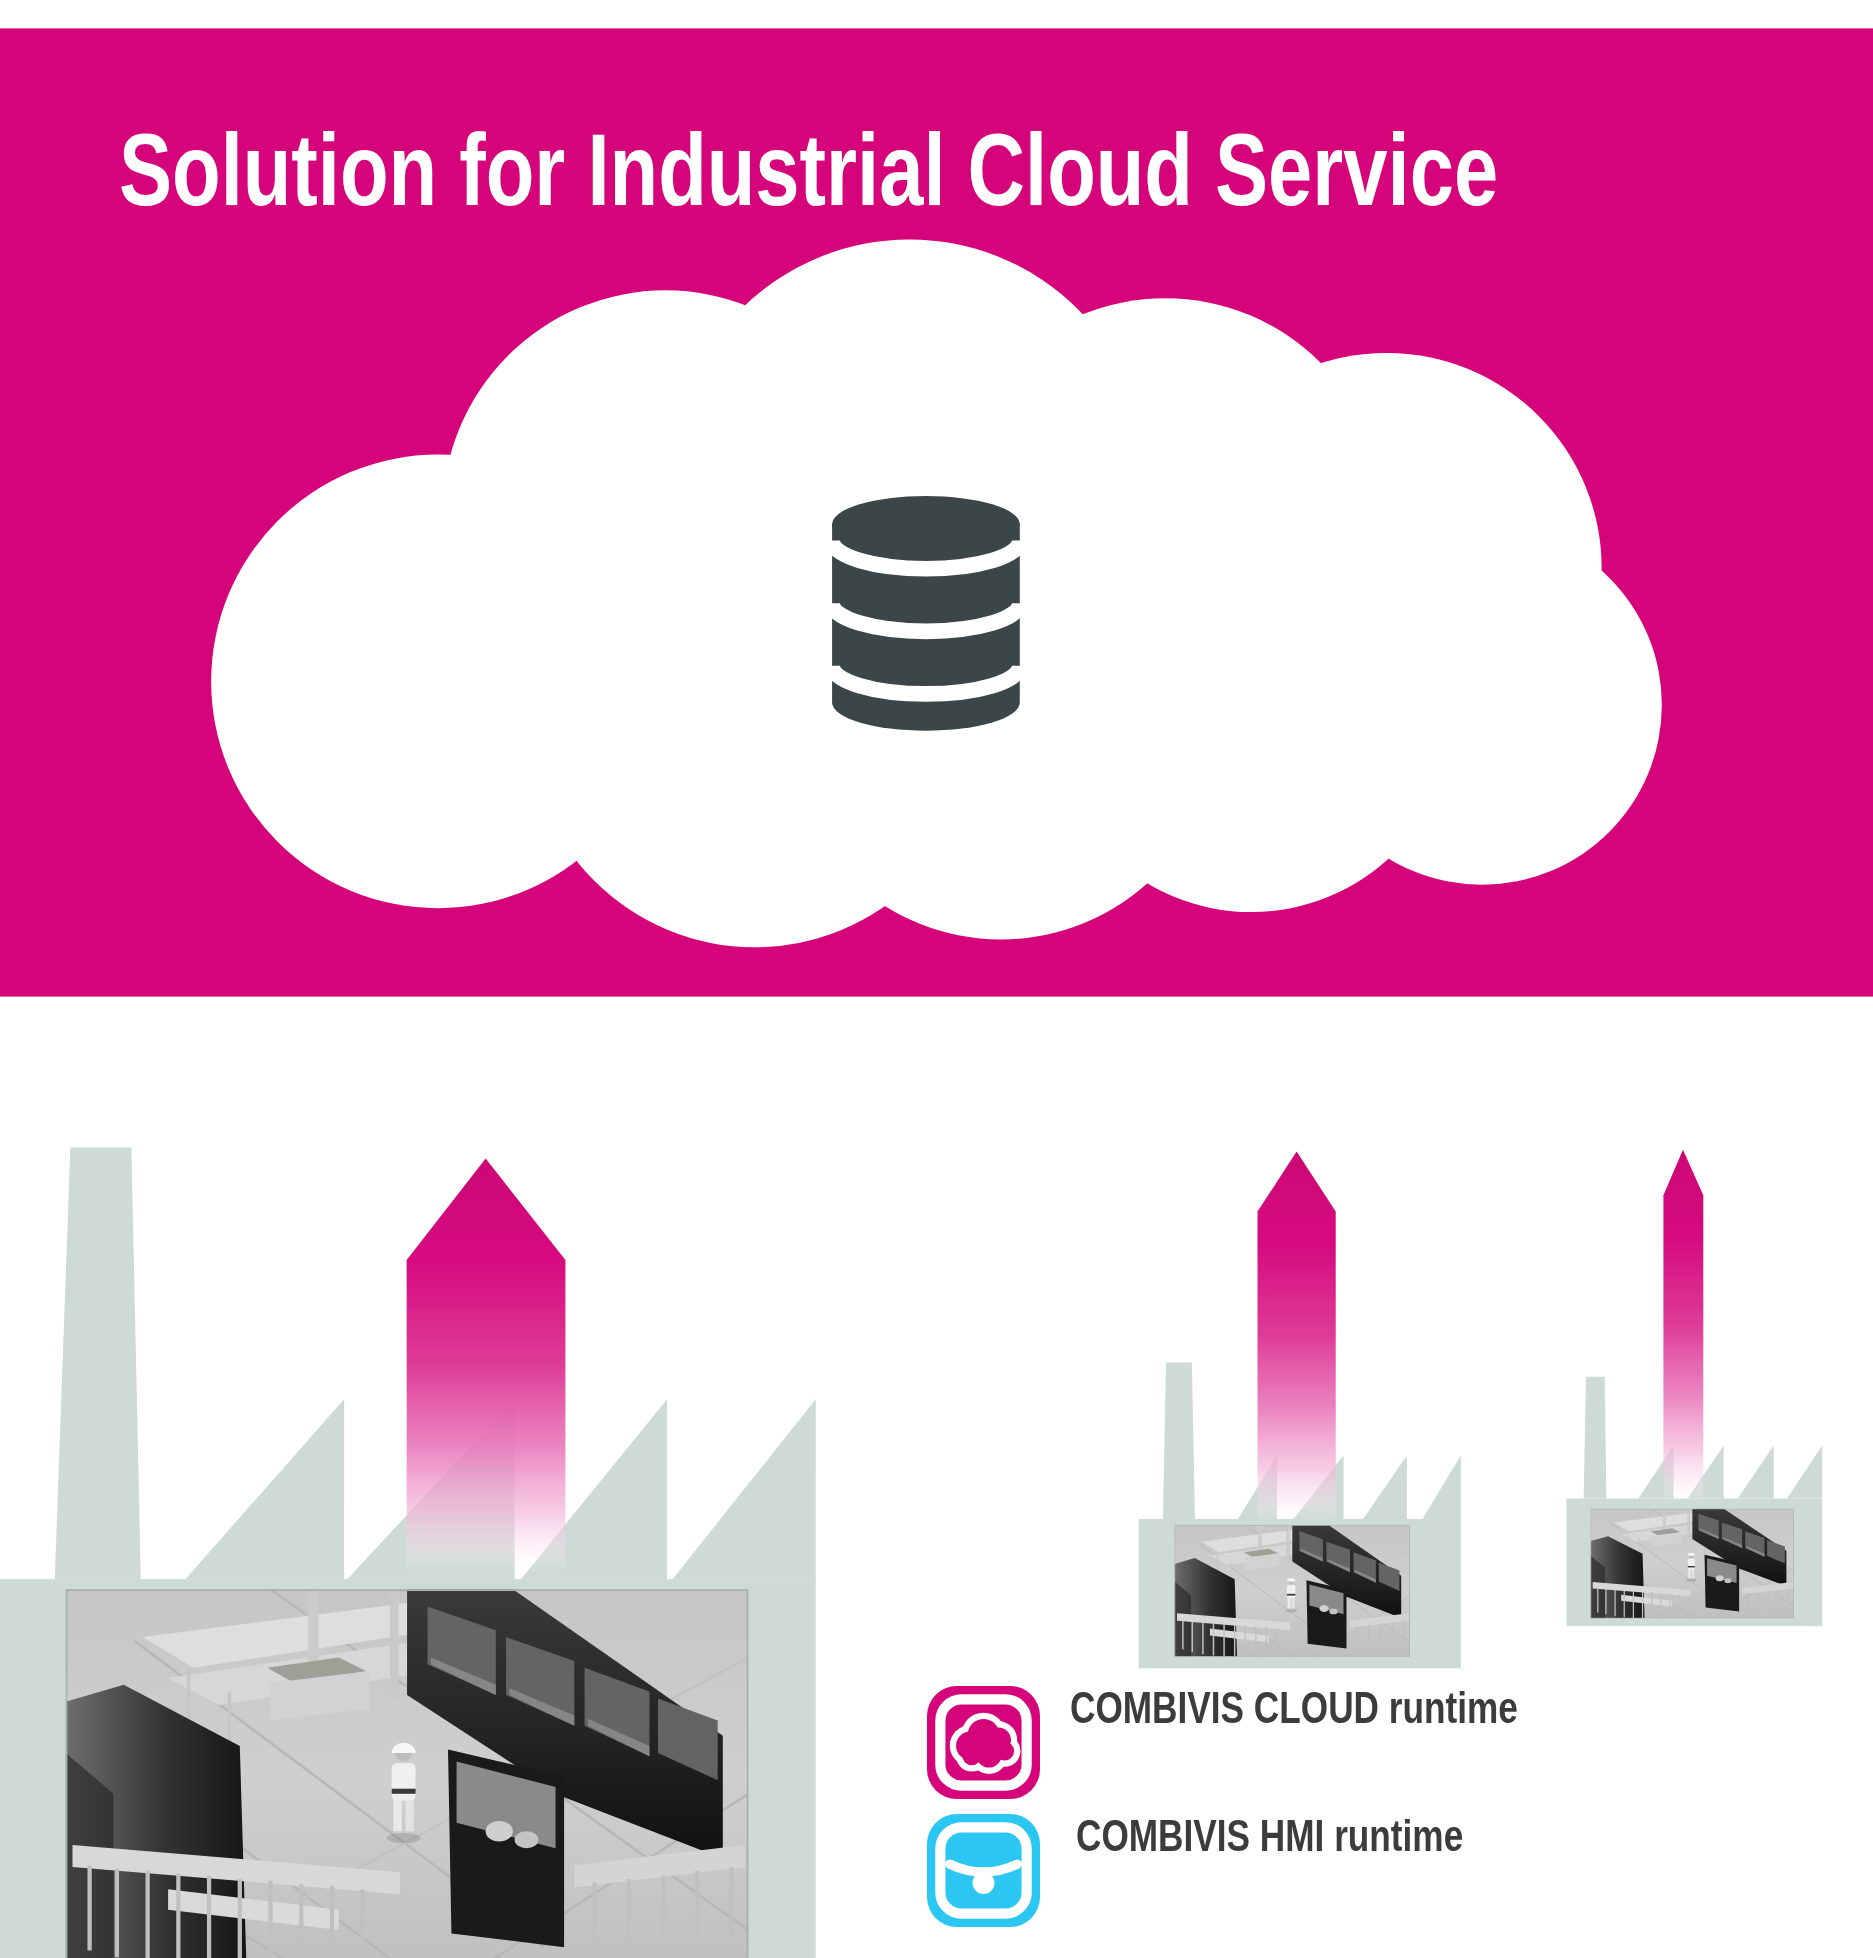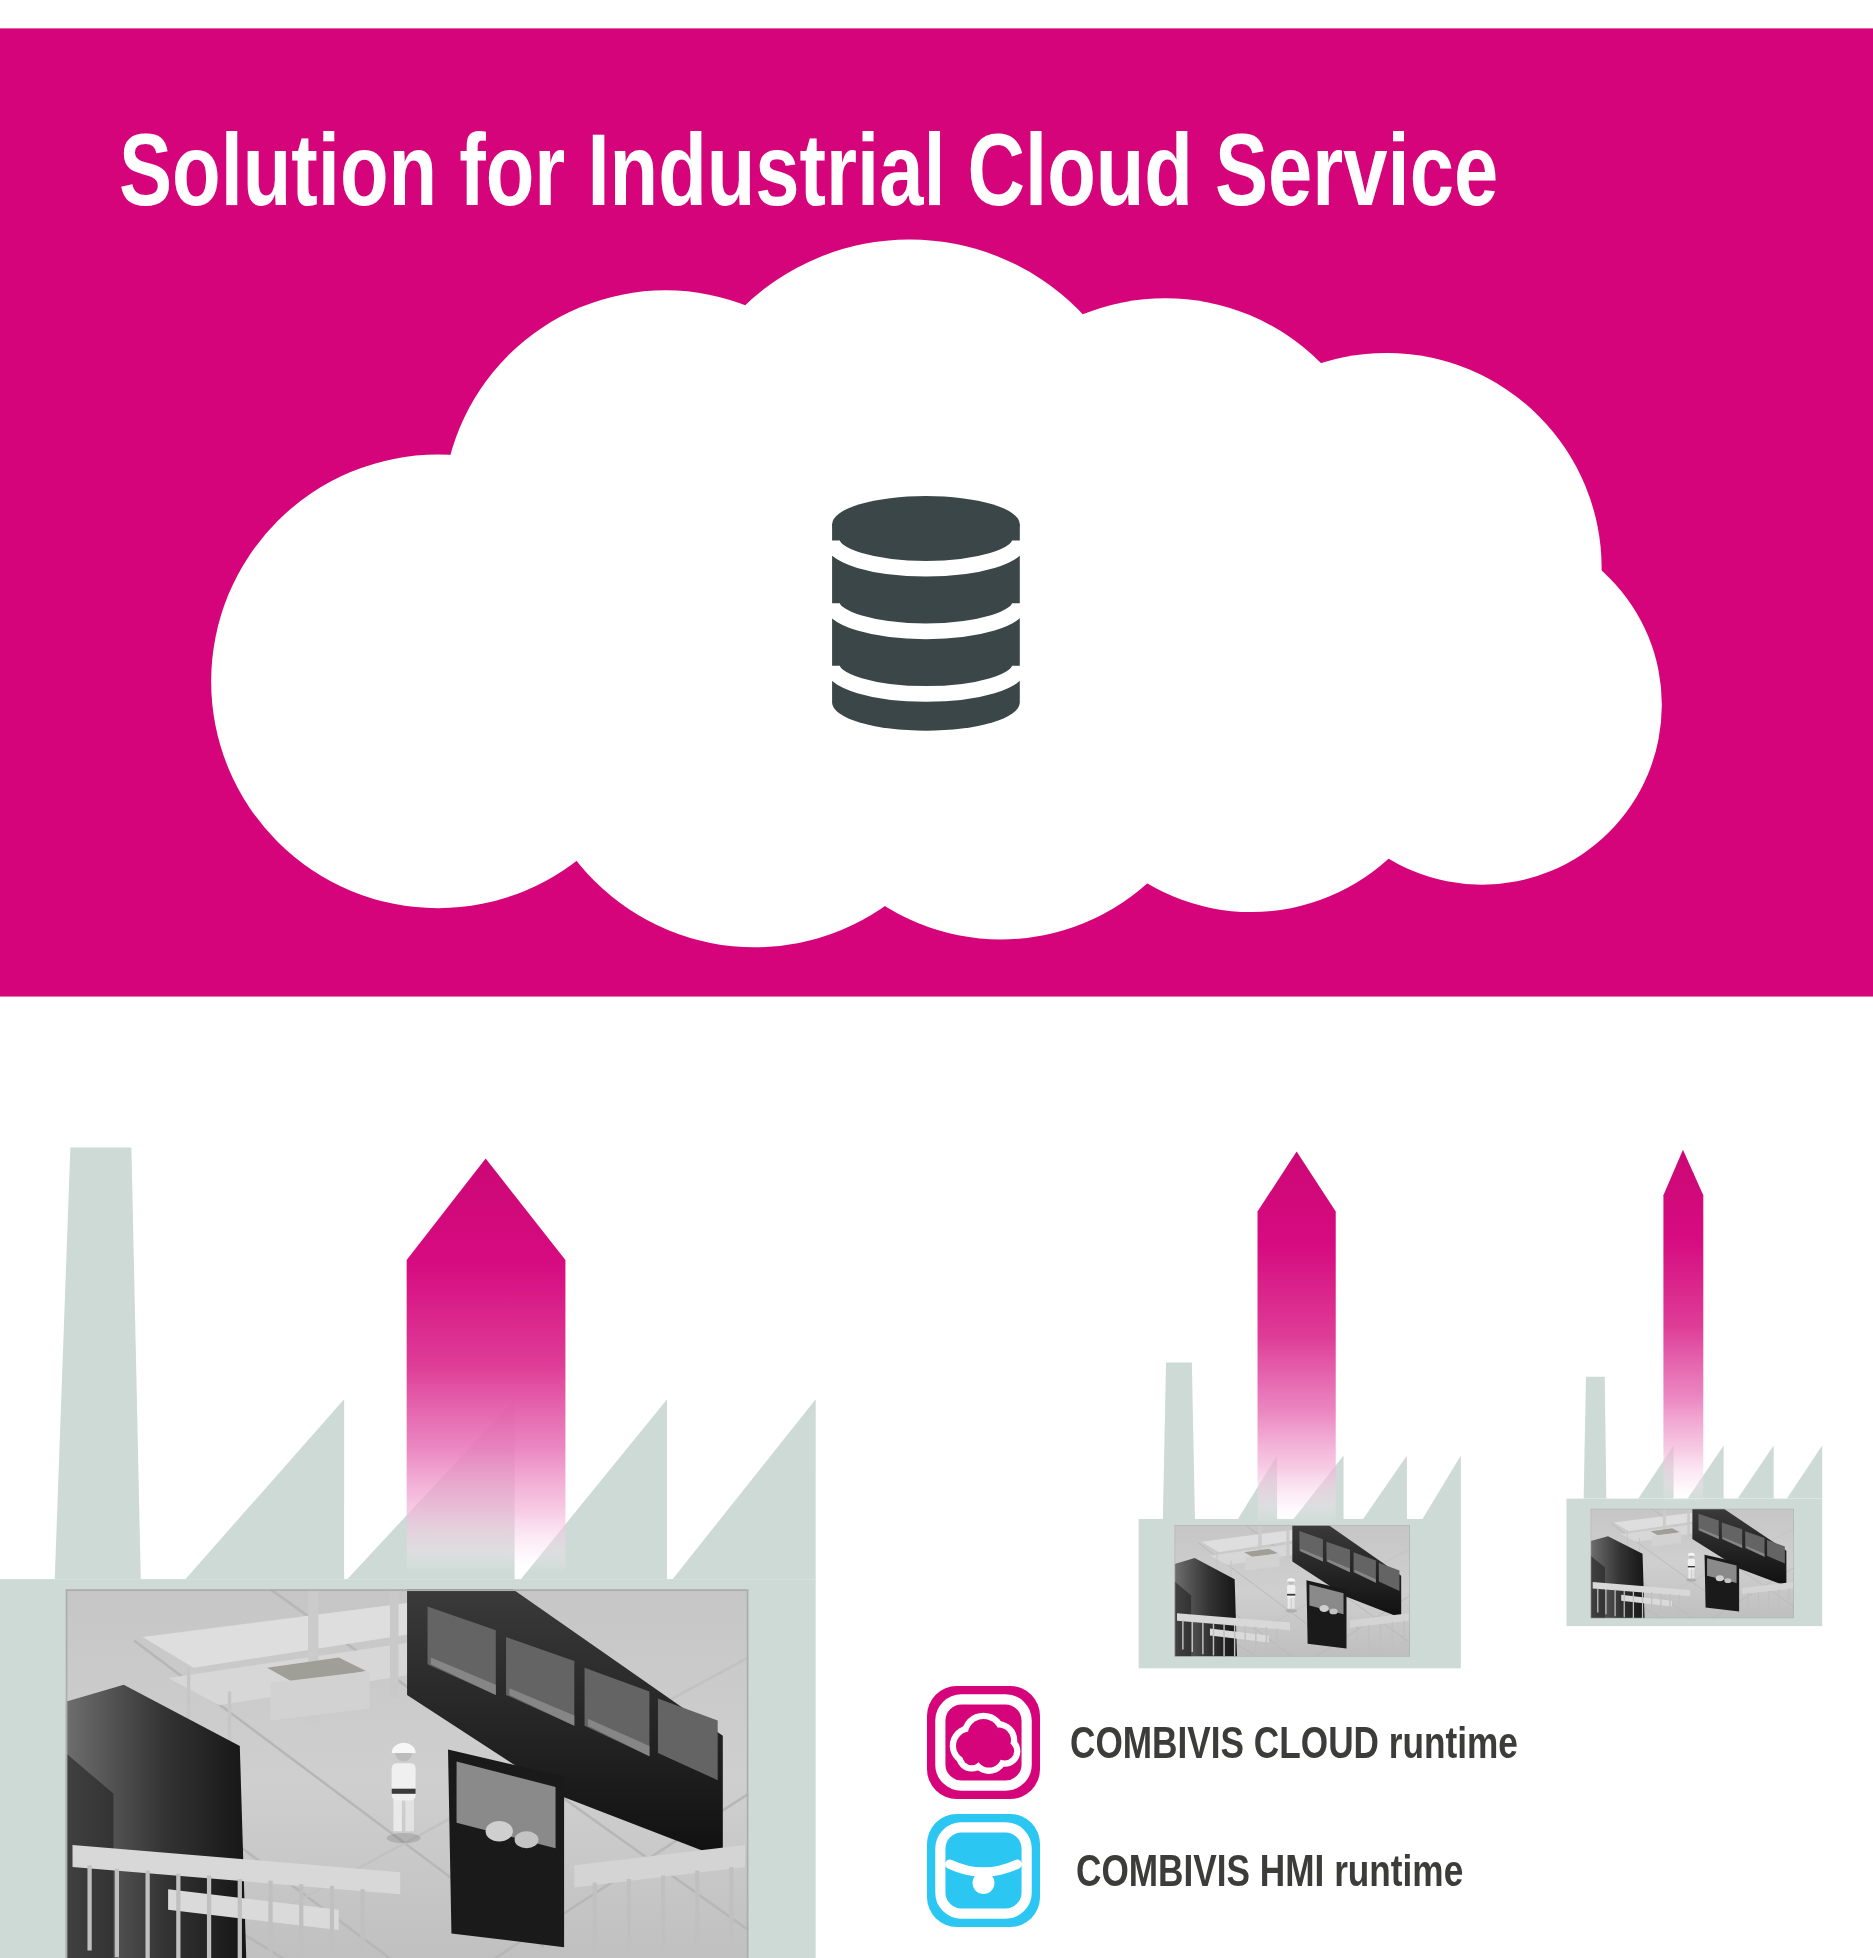--- a/index.html
+++ b/index.html
@@ -15,21 +15,21 @@
   .page-title{
     position:absolute;left:119px;top:91px;
     margin:0;
     font-size:102px;font-weight:bold;line-height:1;
     color:#ffffff;white-space:nowrap;
     transform:scaleX(0.78);transform-origin:left top;
     letter-spacing:0px;
   }
   .legend-row{
     position:absolute;left:927px;height:113px;
-    display:flex;align-items:center;gap:30px;
+    display:flex;gap:30px;
   }
   .legend-row.row-1{top:1658px;}
   .legend-row.row-2{top:1786px;gap:36px;}
   .legend-icon{width:113px;height:113px;flex:0 0 auto;display:block;}
   .legend-label{
     font-size:44px;font-weight:bold;color:#3C3C3B;
     white-space:nowrap;line-height:1;
     transform:scaleX(0.8);transform-origin:left center;
   }
 </style>

